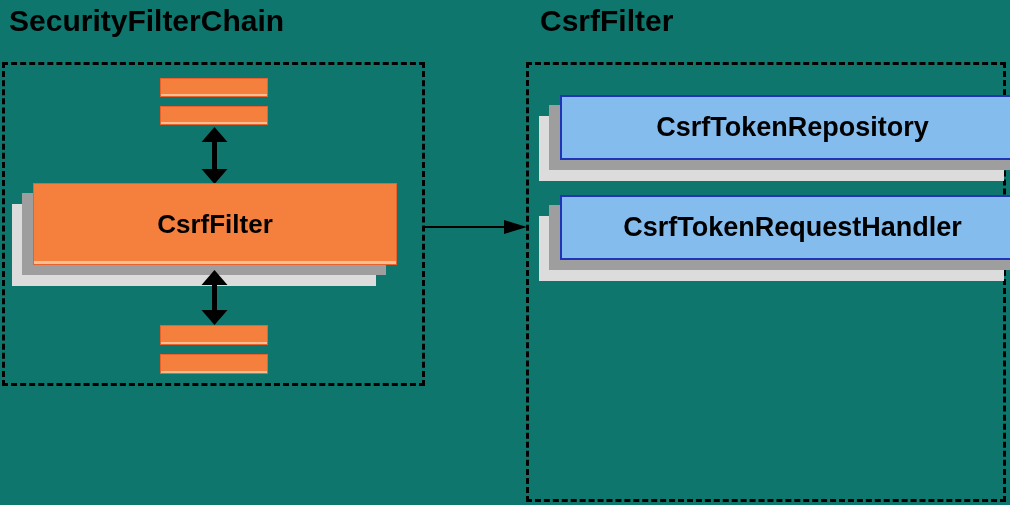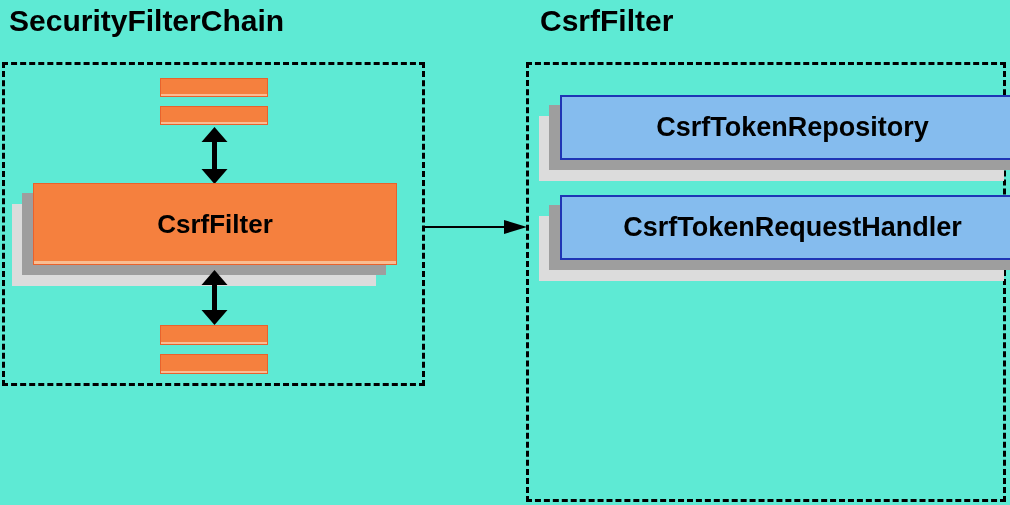--- a/index.html
+++ b/index.html
@@ -9,21 +9,21 @@
     --blue-fill:#85BCEE;
     --blue-border:#1F35B5;
     --shadow-dark:#9E9E9E;
     --shadow-light:#DCDCDC;
     --line-color:#000000;
   }
   html,body{margin:0;padding:0;background:#ffffff;}
   .stage{
     position:relative;
     width:1010px;height:505px;
-    background:#5eead4;
+    background:#0f766e;
     font-family:"Liberation Sans","DejaVu Sans",sans-serif;
     overflow:hidden;
   }
   .title{
     position:absolute;
     font-size:30px;
     font-weight:bold;
     color:#000;
     white-space:nowrap;
     line-height:34px;

